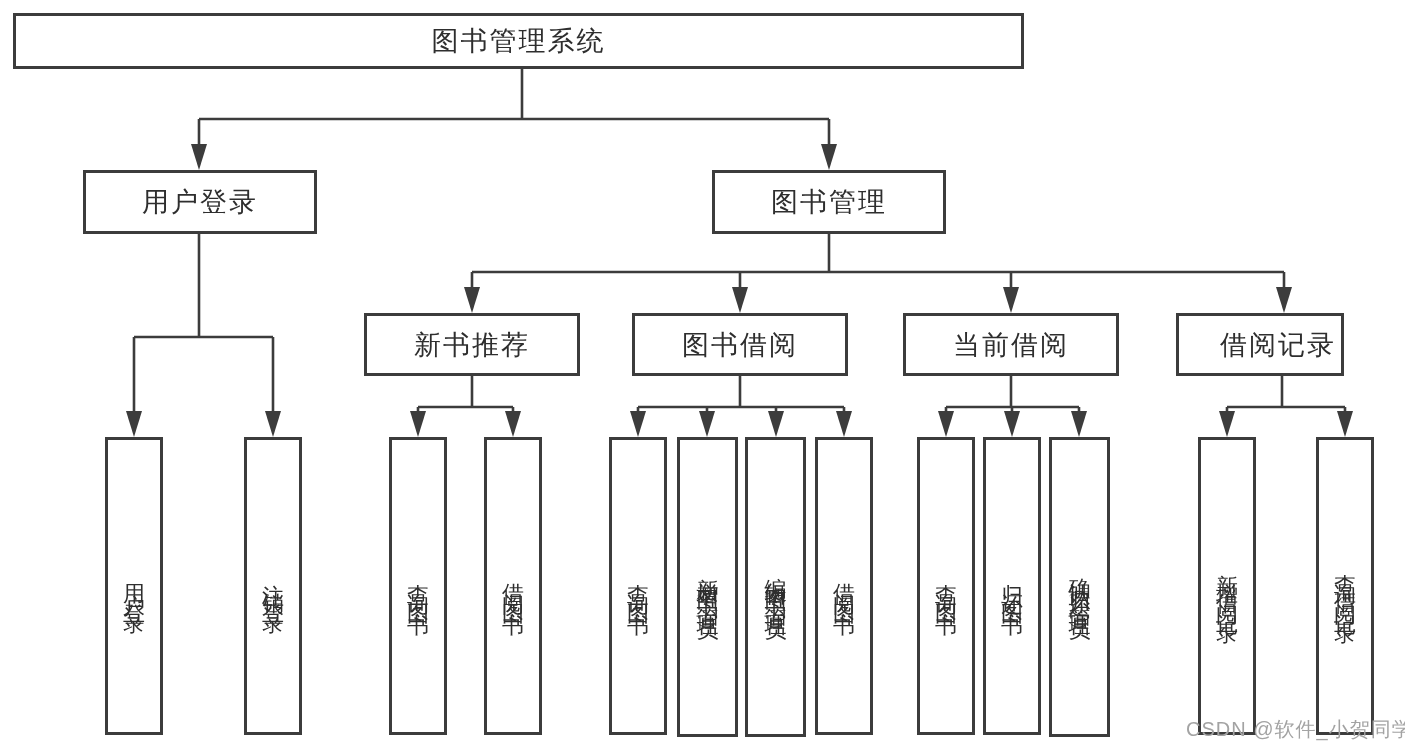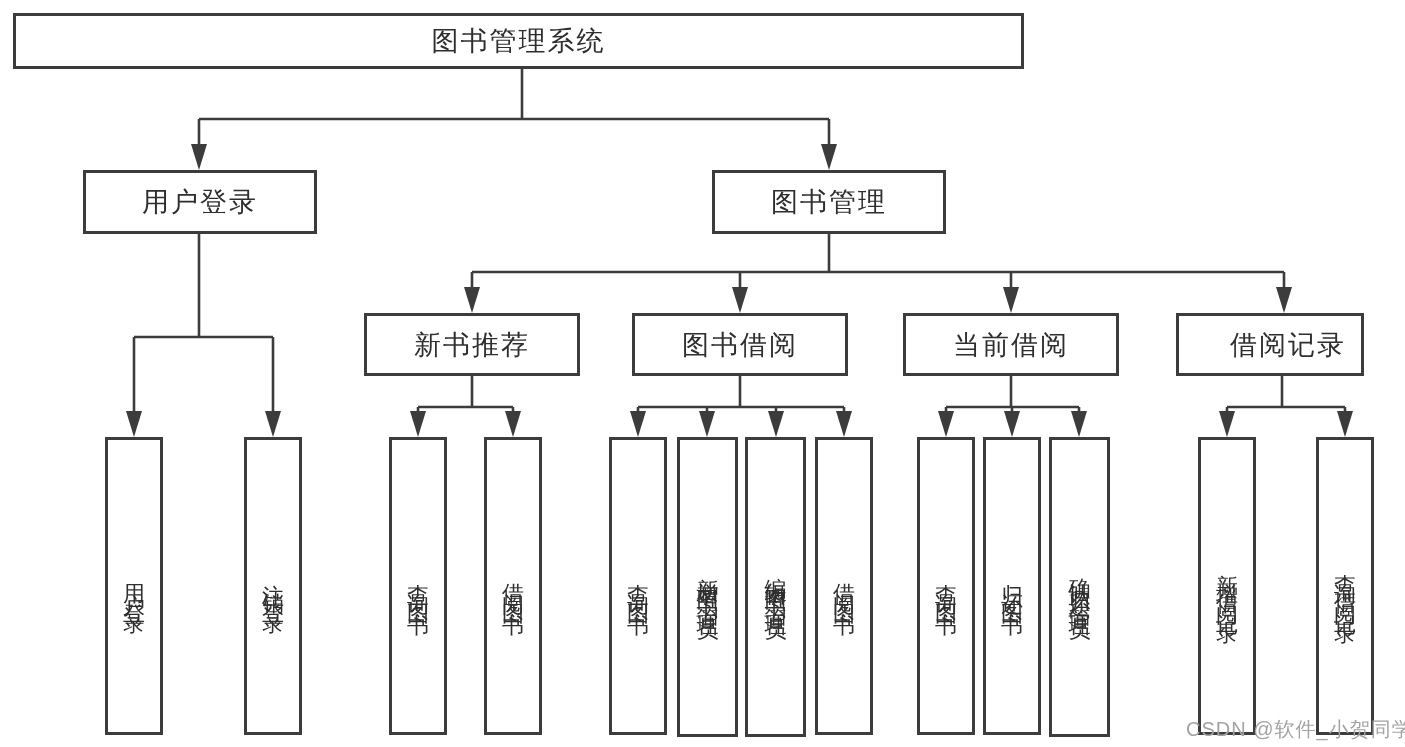--- a/index.html
+++ b/index.html
@@ -123,21 +123,21 @@
 
   <div class="node hbox" style="left:364px; top:313px; width:216px; height:63px;text-align:right;">
     <span>新书推荐</span>
   </div>
   <div class="node hbox" style="left:632px; top:313px; width:216px; height:63px;">
     <span>图书借阅</span>
   </div>
   <div class="node hbox" style="left:903px; top:313px; width:216px; height:63px;align-items:center;">
     <span>当前借阅</span>
   </div>
-  <div class="node hbox" style="left:1176px; top:313px; width:188px; height:63px;padding-left:36px;">
+  <div class="node hbox" style="left:1176px; top:313px; width:168px; height:63px;padding-left:36px;">
     <span>借阅记录</span>
   </div>
 
   <div class="node leaf" style="left:105px; top:437px;">
     <span class="vtext">用户登录</span>
   </div>
   <div class="node leaf" style="left:244px; top:437px;">
     <span class="vtext">注销登录</span>
   </div>
 

